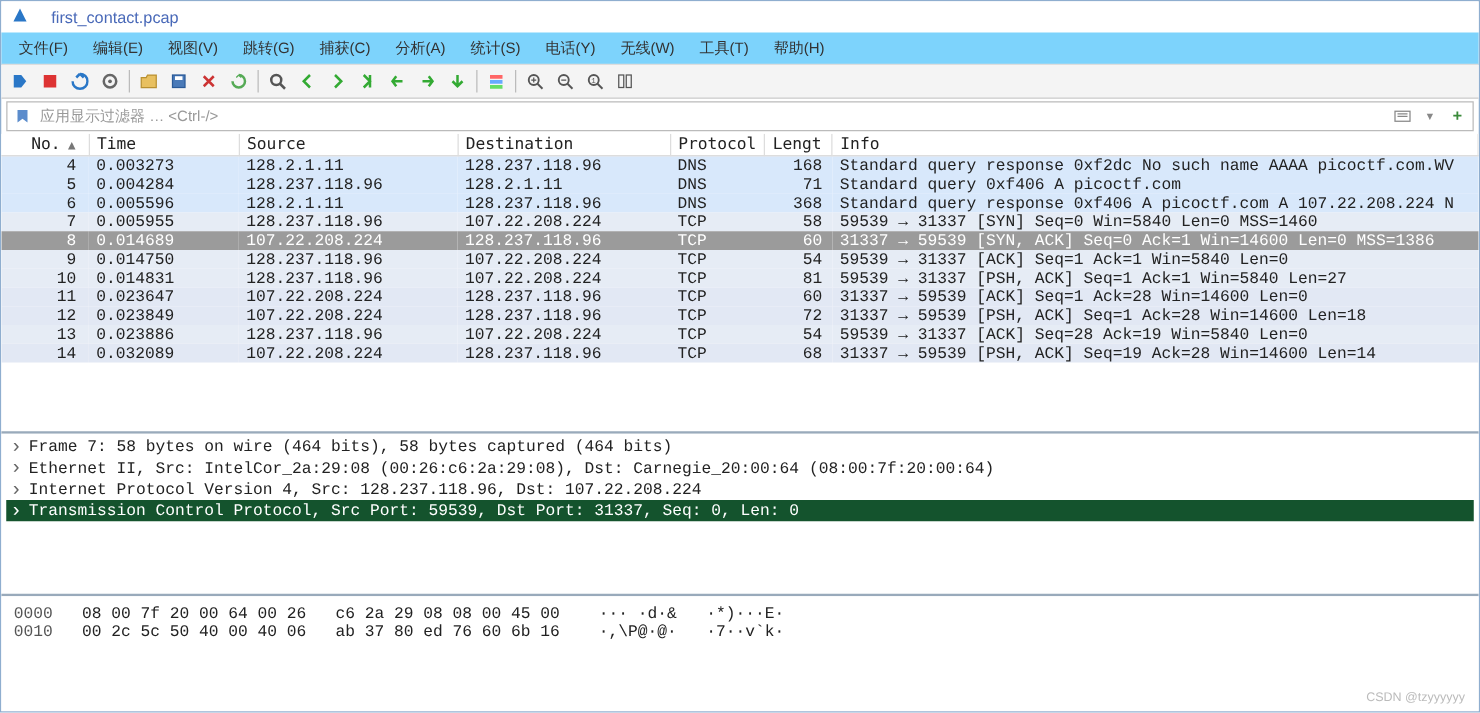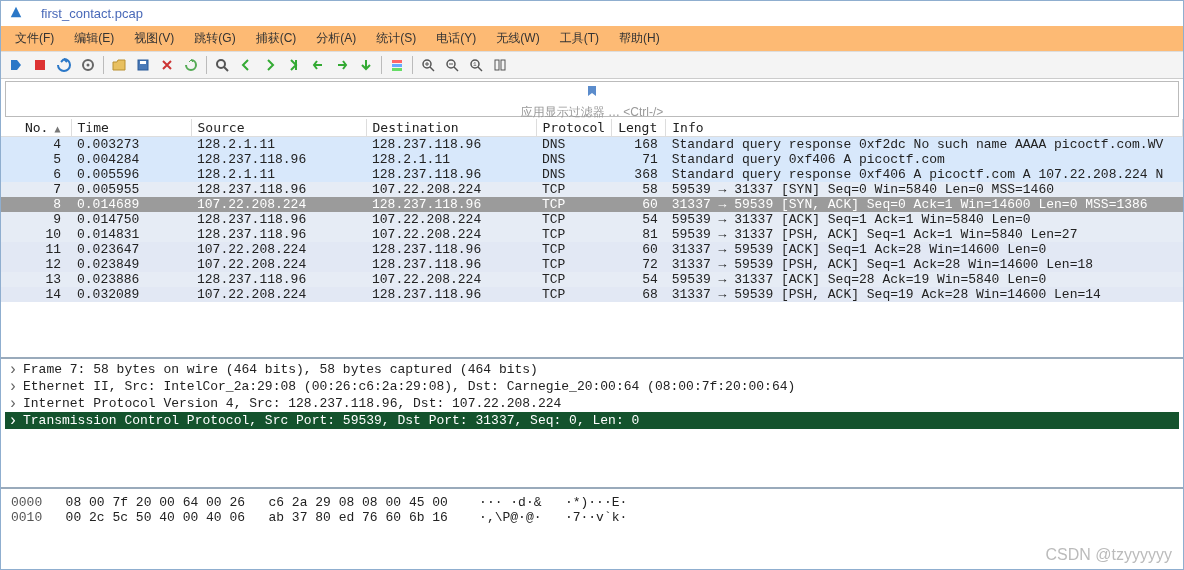--- a/index.html
+++ b/index.html
@@ -20,21 +20,21 @@
   padding: 4px 8px;
   background: #fff;
   color: #4969b8;
   font-family: Tahoma, sans-serif;
   font-size: 13px;
   gap: 18px;
 }
 .titlebar svg { width: 14px; height: 14px; }
 .menubar {
   display: flex;
-  background: #fdba74;
+  background: #7dd3fc;
   padding: 2px 4px;
   font-family: 'Microsoft YaHei', SimSun, sans-serif;
   font-size: 12px;
   color: #333;
   border-bottom: 1px solid #ddd;
 }
 .menubar .menu-item { padding: 2px 10px; cursor: default; }
 .toolbar {
   display: flex;
   align-items: center;
@@ -49,23 +49,22 @@
   border: 1px solid transparent; border-radius: 2px;
 }
 .toolbar .sep { width: 1px; height: 18px; background: #bbb; margin: 0 2px; }
 .filterbar {
   display: flex;
   align-items: center;
   padding: 2px 4px;
   border: 1px solid #bbb;
   margin: 2px 4px;
   background: #fff;
-  height: 36px;
+  height: 24px;
   gap: 6px;
-  flex-direction: column;
 }
 .filterbar .ficon { width: 16px; height: 16px; display:flex; align-items:center; justify-content:center; }
 .filterbar .ftext { color: #999; font-family: 'Microsoft YaHei', SimSun, sans-serif; font-size: 12px; flex: 1; }
 .packet-list {
   flex: 0 0 auto;
   height: 240px;
   overflow: hidden;
   border-bottom: 2px solid #9ab;
   background: #fff;
 }
@@ -127,21 +126,21 @@
   background: #fff;
   padding: 6px 10px;
   color: #222;
 }
 .hex-pane .hex-row { white-space: pre; }
 .hex-pane .offset { color: #555; }
 .watermark {
   position: absolute;
   right: 12px;
   bottom: 6px;
-  font-size: 16px;
+  font-size: 10px;
   color: #bbb;
   font-family: Tahoma, sans-serif;
 }
 </style>
 </head>
 <body>
 
 <div class="titlebar">
   <span>
     <svg viewBox="0 0 16 16">

